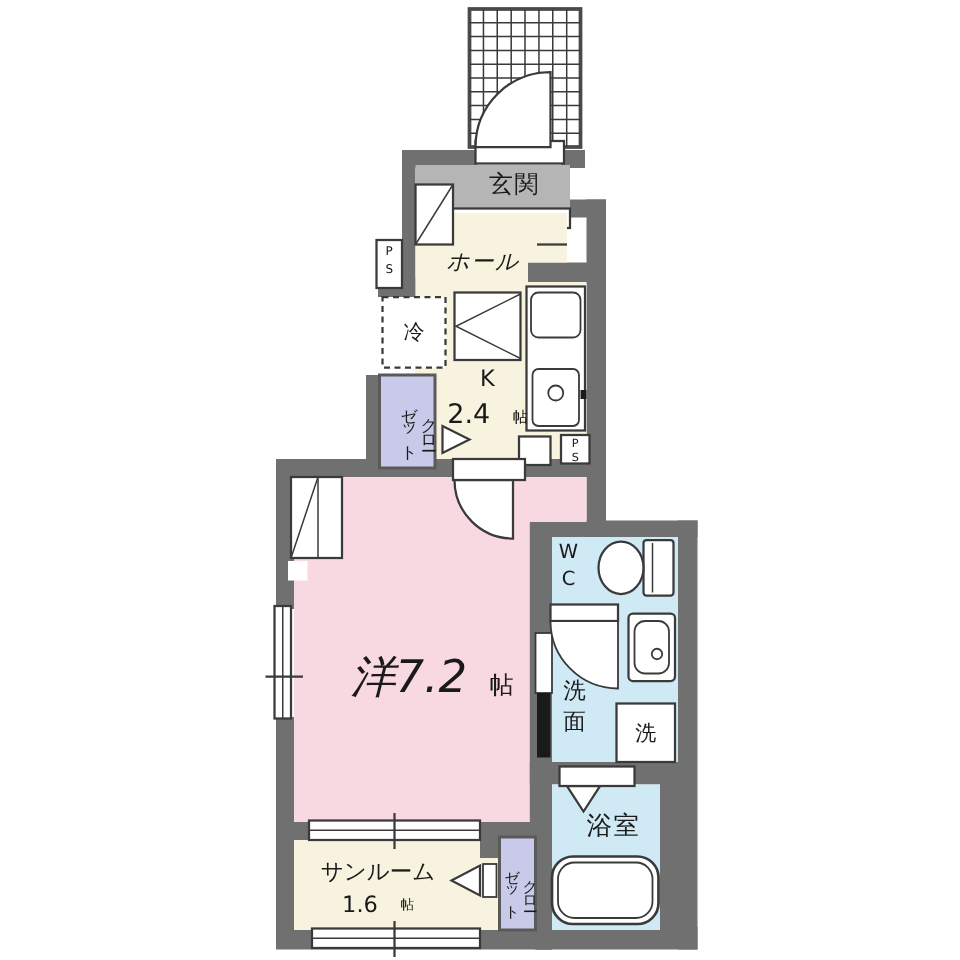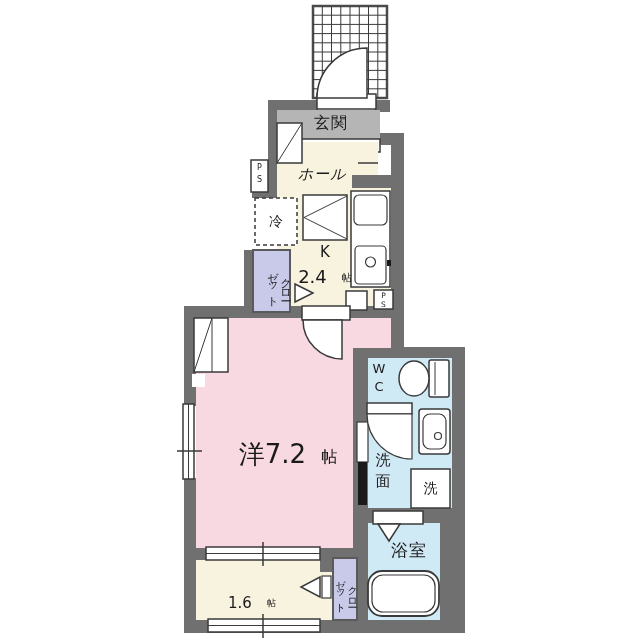--- a/index.html
+++ b/index.html
@@ -164,46 +164,47 @@
   <g>
     <rect class="fx" x="373" y="511" width="50" height="13"></rect>
     <path class="fx" d="M378 524 L400 524 L389 541 Z"></path>
   </g>
   <g>
     <rect x="368" y="571" width="71" height="45" rx="14" fill="#ffffff" stroke="#3a3a3a" stroke-width="1.8"></rect>
     <rect class="fx-thin" x="372" y="575" width="63" height="37" rx="11" fill="none"></rect>
   </g>
 </svg>
 
-  <div class="lbl lbl-h" style="left:303px;top:113px;width:56px;font-size:16px;">玄関</div>
+  <div class="lbl lbl-h" style="left:315px;top:113px;width:56px;font-size:16px;">玄関</div>
   <div class="lbl lbl-h" style="left:290px;top:165px;width:64px;font-size:15px;font-style:italic;">ホール</div>
   <div class="lbl" style="left:262px;top:213px;width:28px;font-size:14px;">冷</div>
   <div class="lbl" style="left:312px;top:243px;width:26px;font-size:15px;">K</div>
   <div class="lbl sizeflex" style="left:296px;top:263px;width:58px;height:24px;">
     <span style="font-size:18px;">2.4</span>
     <span class="unit" style="font-size:10px;">帖</span>
   </div>
   <div class="lbl vtext" style="left:256px;top:254px;width:36px;height:58px;font-size:11px;">クロー
 ゼット</div>
   <div class="lbl" style="left:251px;top:162px;width:17px;font-size:8px;line-height:1.5;">P
 S</div>
   <div class="lbl" style="left:374px;top:291px;width:19px;font-size:7.5px;line-height:1.2;">P
 S</div>
 
   <div class="lbl sizeflex" style="left:218px;top:428px;width:140px;height:44px;">
-    <span style="font-size:26px;">洋7.2</span>
+    <span style="font-size:30px;font-style:italic;">洋7.2</span>
     <span class="unit" style="font-size:16px;padding-bottom:4px;">帖</span>
   </div>
 
   <div class="lbl" style="left:369px;top:360px;width:20px;font-size:13px;line-height:1.35;">W
 C</div>
   <div class="lbl" style="left:372px;top:450px;width:22px;font-size:15px;line-height:1.4;">洗
 面</div>
   <div class="lbl" style="left:411px;top:480px;width:39px;font-size:14px;">洗</div>
   <div class="lbl lbl-h" style="left:383px;top:539px;width:52px;font-size:17px;">浴室</div>
 
+  <div class="lbl" style="left:200px;top:572px;width:104px;font-size:15px;">サンルーム</div>
   <div class="lbl sizeflex" style="left:212px;top:592px;width:80px;height:20px;">
     <span style="font-size:15px;">1.6</span>
     <span class="unit" style="font-size:9px;">帖</span>
   </div>
   <div class="lbl vtext" style="left:333px;top:562px;width:25px;height:56px;font-size:10px;">クロー
 ゼット</div>
 </div>
 
 </body></html>

